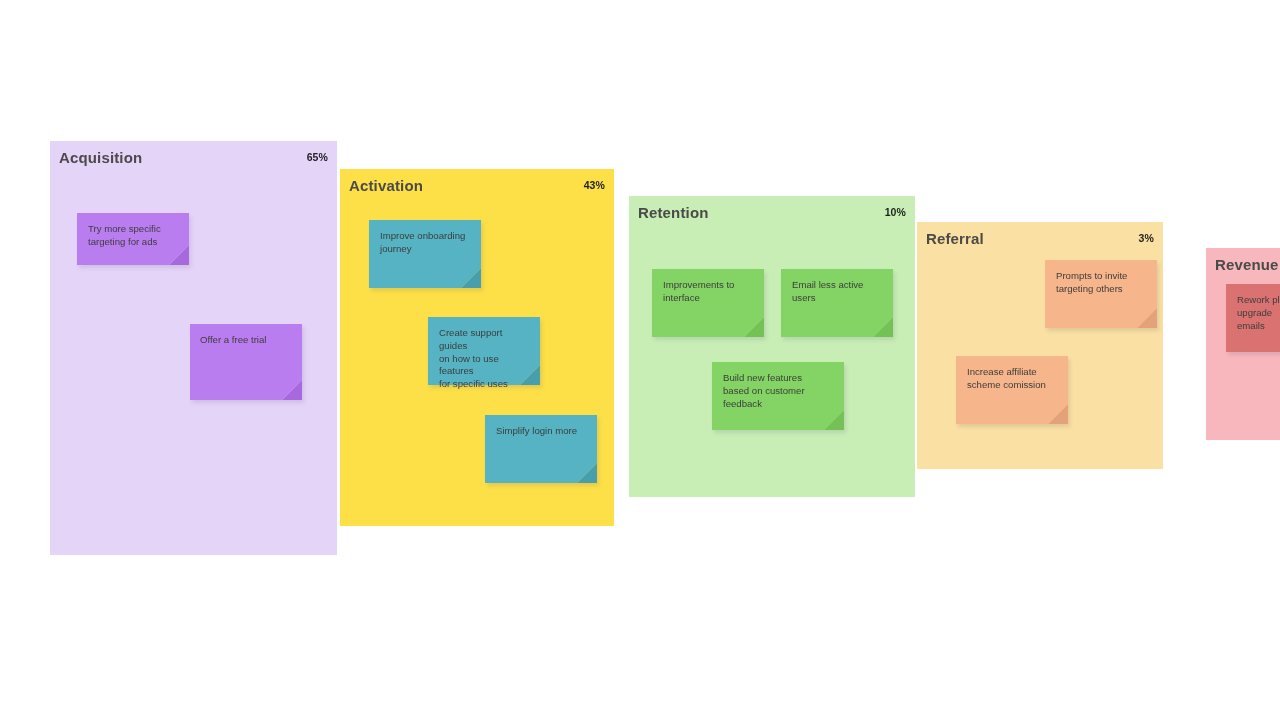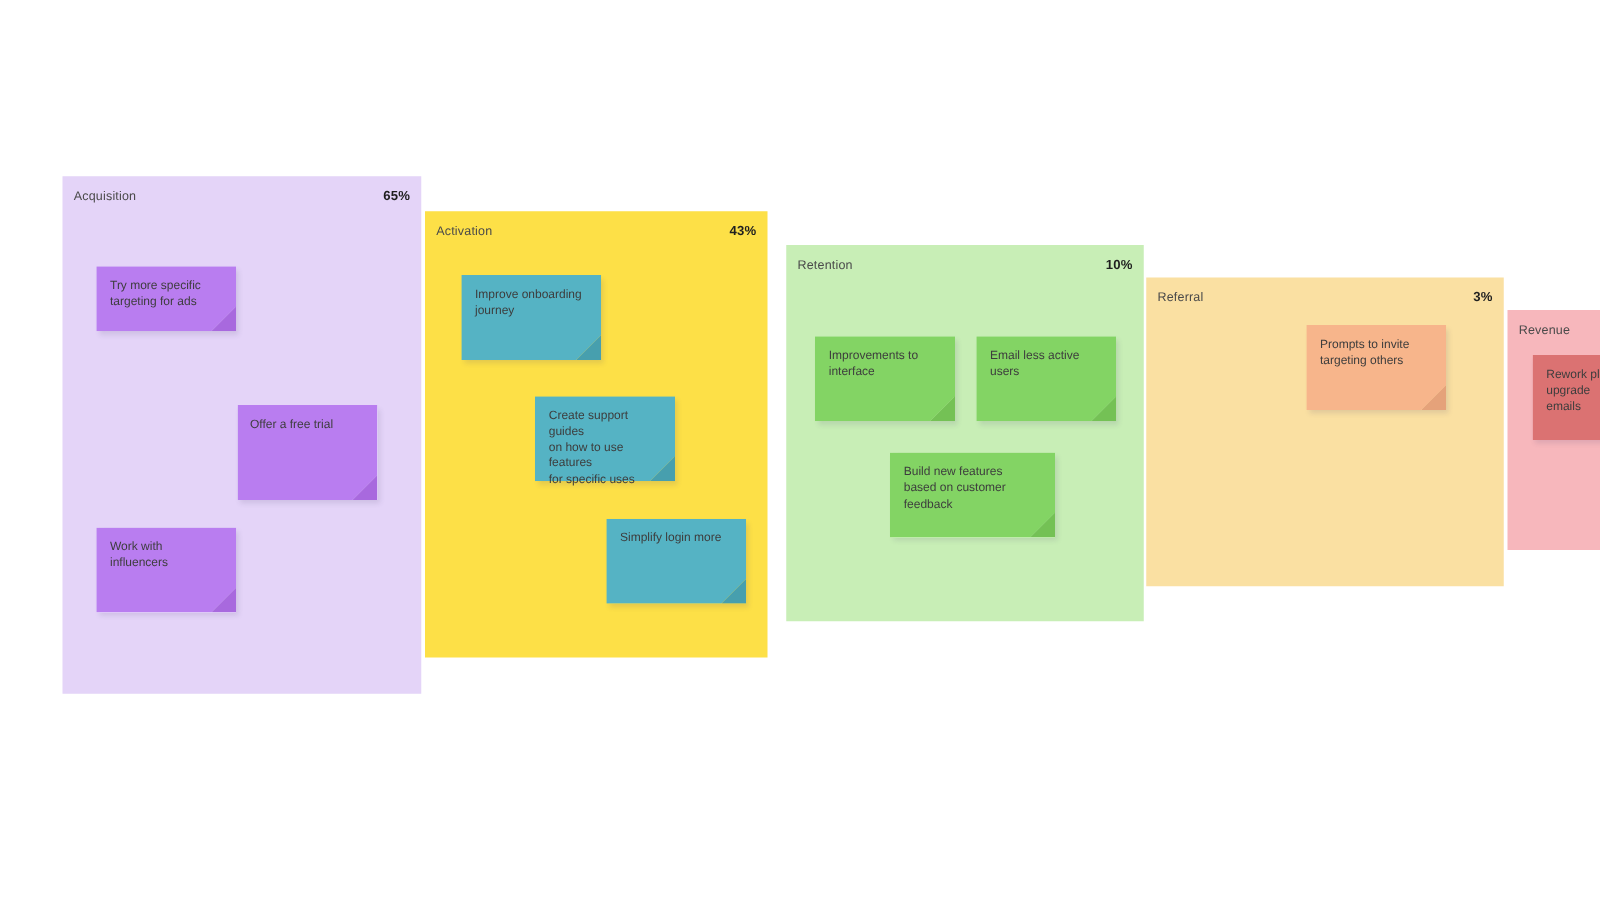--- a/index.html
+++ b/index.html
@@ -32,22 +32,22 @@
     left: 9px;
     right: 9px;
     height: 16px;
     display: flex;
     align-items: center;
     justify-content: space-between;
     pointer-events: none;
   }
 
   .stage-title {
-    font-size: 10px;
-    font-weight: normal;
+    font-size: 15px;
+    font-weight: bold;
     color: #4a4a4a;
     letter-spacing: 0.15px;
     white-space: nowrap;
   }
 
   .stage-pct {
     font-size: 10.5px;
     font-weight: bold;
     color: #1f1f1f;
     letter-spacing: 0.1px;
@@ -101,25 +101,20 @@
         <div class="note-body" style="background: rgb(185, 125, 240);"></div>
         <div class="note-fold" style="background: rgb(168, 105, 222);"></div>
         <div class="note-text">Try more specific
 targeting for ads</div>
       </div>
       <div class="note" style="left: 140px; top: 183px; width: 112px; height: 76px; padding-left: 10px;">
         <div class="note-body" style="background: rgb(185, 125, 240);"></div>
         <div class="note-fold" style="background: rgb(168, 105, 222);"></div>
         <div class="note-text">Offer a free trial</div>
       </div>
-      <div class="note" style="left: 27px; top: 281px; width: 112px; height: 68px;">
-        <div class="note-body" style="background: rgb(185, 125, 240);"></div>
-        <div class="note-fold" style="background: rgb(168, 105, 222);"></div>
-        <div class="note-text">Work with influencers</div>
-      </div>
     </div>
     <div class="stage" style="left: 340px; top: 169px; width: 274px; height: 357px; background: #fde047;">
       <div class="stage-header">
         <div class="stage-title">Activation</div>
         <div class="stage-pct">43%</div>
       </div>
       <div class="note" style="left: 29px; top: 51px; width: 112px; height: 68px;">
         <div class="note-body" style="background: rgb(85, 179, 196);"></div>
         <div class="note-fold" style="background: rgb(71, 159, 174);"></div>
         <div class="note-text">Improve onboarding
@@ -155,30 +150,36 @@
         <div class="note-text">Email less active users</div>
       </div>
       <div class="note" style="left: 83px; top: 166px; width: 132px; height: 68px;">
         <div class="note-body" style="background: rgb(131, 212, 100);"></div>
         <div class="note-fold" style="background: rgb(116, 193, 85);"></div>
         <div class="note-text">Build new features
 based on customer
 feedback</div>
       </div>
     </div>
-    <div class="stage" style="left: 917px; top: 222px; width: 286px; height: 247px; background: rgb(250, 224, 162);">
+    <div class="stage" style="left: 917px; top: 222px; width: 246px; height: 247px; background: rgb(250, 224, 162);">
       <div class="stage-header">
         <div class="stage-title">Referral</div>
         <div class="stage-pct">3%</div>
       </div>
       <div class="note" style="left: 128px; top: 38px; width: 112px; height: 68px;">
         <div class="note-body" style="background: rgb(247, 181, 139);"></div>
         <div class="note-fold" style="background: rgb(229, 162, 122);"></div>
         <div class="note-text">Prompts to invite
 targeting others</div>
+      </div>
+      <div class="note" style="left: 39px; top: 134px; width: 112px; height: 68px;">
+        <div class="note-body" style="background: rgb(247, 181, 139);"></div>
+        <div class="note-fold" style="background: rgb(229, 162, 122);"></div>
+        <div class="note-text">Increase affiliate
+scheme comission</div>
       </div>
     </div>
     <div class="stage" style="left: 1206px; top: 248px; width: 286px; height: 192px; background: rgb(247, 183, 188);">
       <div class="stage-header">
         <div class="stage-title">Revenue</div>
         <div class="stage-pct"></div>
       </div>
       <div class="note" style="left: 20px; top: 36px; width: 112px; height: 68px;">
         <div class="note-body" style="background: rgb(219, 114, 114);"></div>
         <div class="note-text">Rework plan upgrade

